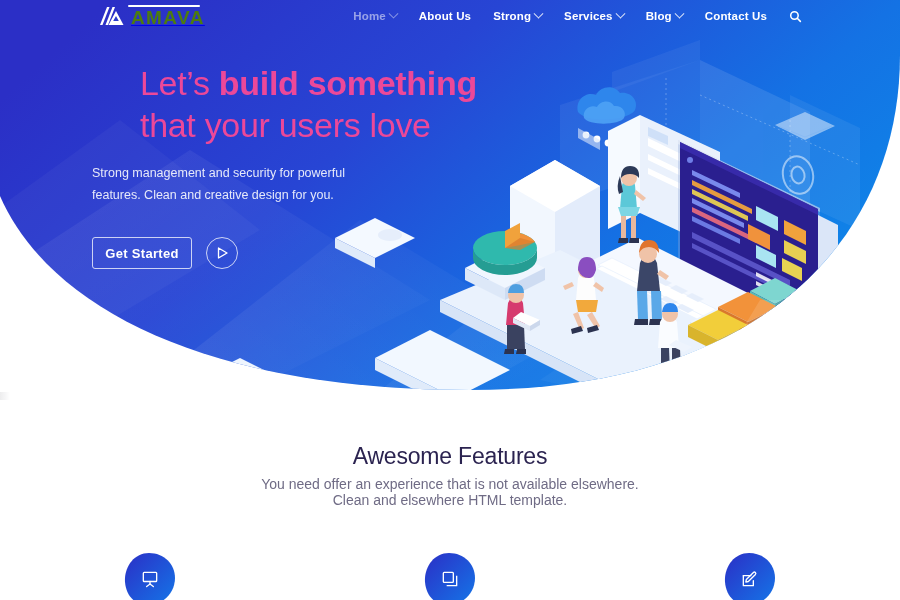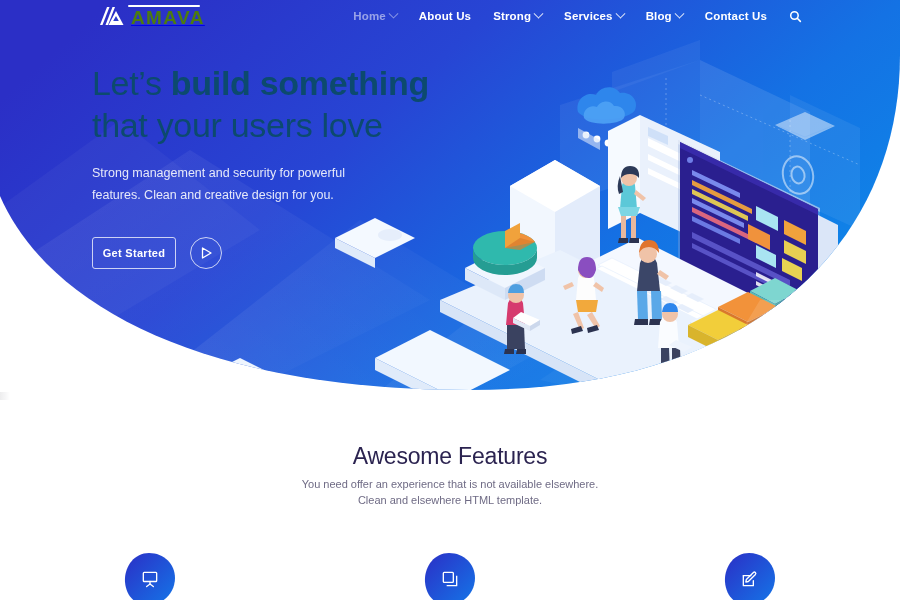--- a/index.html
+++ b/index.html
@@ -113,51 +113,52 @@
   }
 
   
   .hero-copy {
     position: absolute;
     left: 92px; top: 62px;
     width: 420px;
     z-index: 30;
   }
   h1.headline {
-    color: #0c4a6e;
+    color: #ec4899;
     font-size: 34px;
     line-height: 42px;
     font-weight: 300;
     letter-spacing: -0.3px;
     white-space: nowrap;
+    margin-left: 48px;
   }
   h1.headline b { font-weight: 700; }
   .sub {
     margin-top: 16px;
     color: rgba(255,255,255,0.88);
     font-size: 12.5px;
     line-height: 22px;
     font-weight: 400;
     max-width: 330px;
   }
   .cta-row {
     margin-top: 31px;
     display: flex;
     align-items: center;
     gap: 14px;
   }
   .btn-started {
     display: flex;
     align-items: center;
     justify-content: center;
-    width: 84px; height: 32px;
+    width: 100px; height: 32px;
     border: 1px solid rgba(255,255,255,0.75);
     border-radius: 3px;
     color: #ffffff;
-    font-size: 11px;
+    font-size: 13px;
     font-weight: 700;
     letter-spacing: 0.3px;
     background: transparent;
     cursor: pointer;
     font-family: "Liberation Sans", sans-serif;
   }
   .btn-play {
     width: 32px; height: 32px;
     border-radius: 50%;
     border: 1px solid rgba(255,255,255,0.75);
@@ -183,21 +184,21 @@
     font-size: 23px;
     font-weight: 400;
     letter-spacing: -0.2px;
   }
   .sec-sub {
     position: absolute;
     left: 0; top: 76px;
     width: 900px;
     text-align: center;
     color: #6f6b85;
-    font-size: 11px;
+    font-size: 14px;
     line-height: 16px;
     font-weight: 400;
   }
 
   .feature-row {
     position: absolute;
     left: 0; top: 152px;
     width: 900px;
     display: flex;
   }

